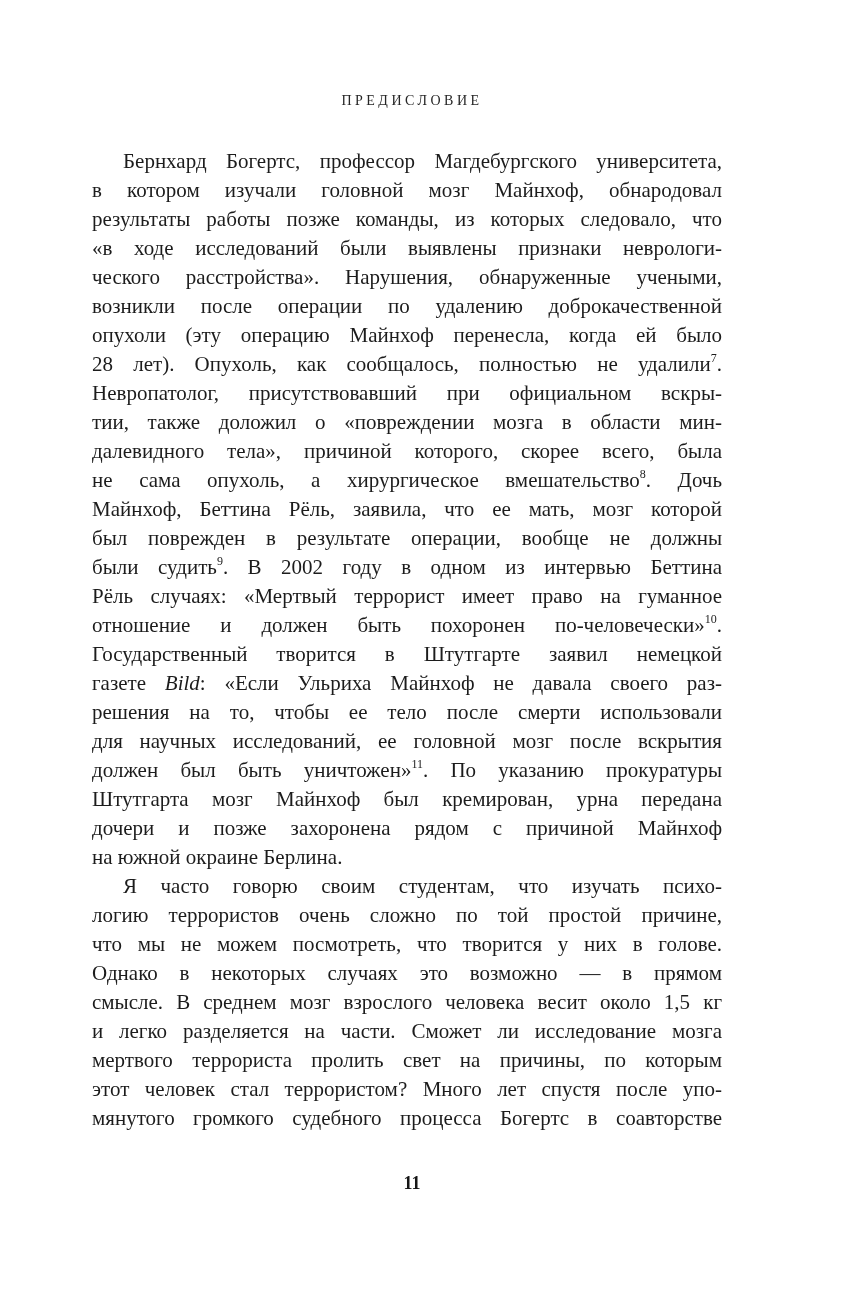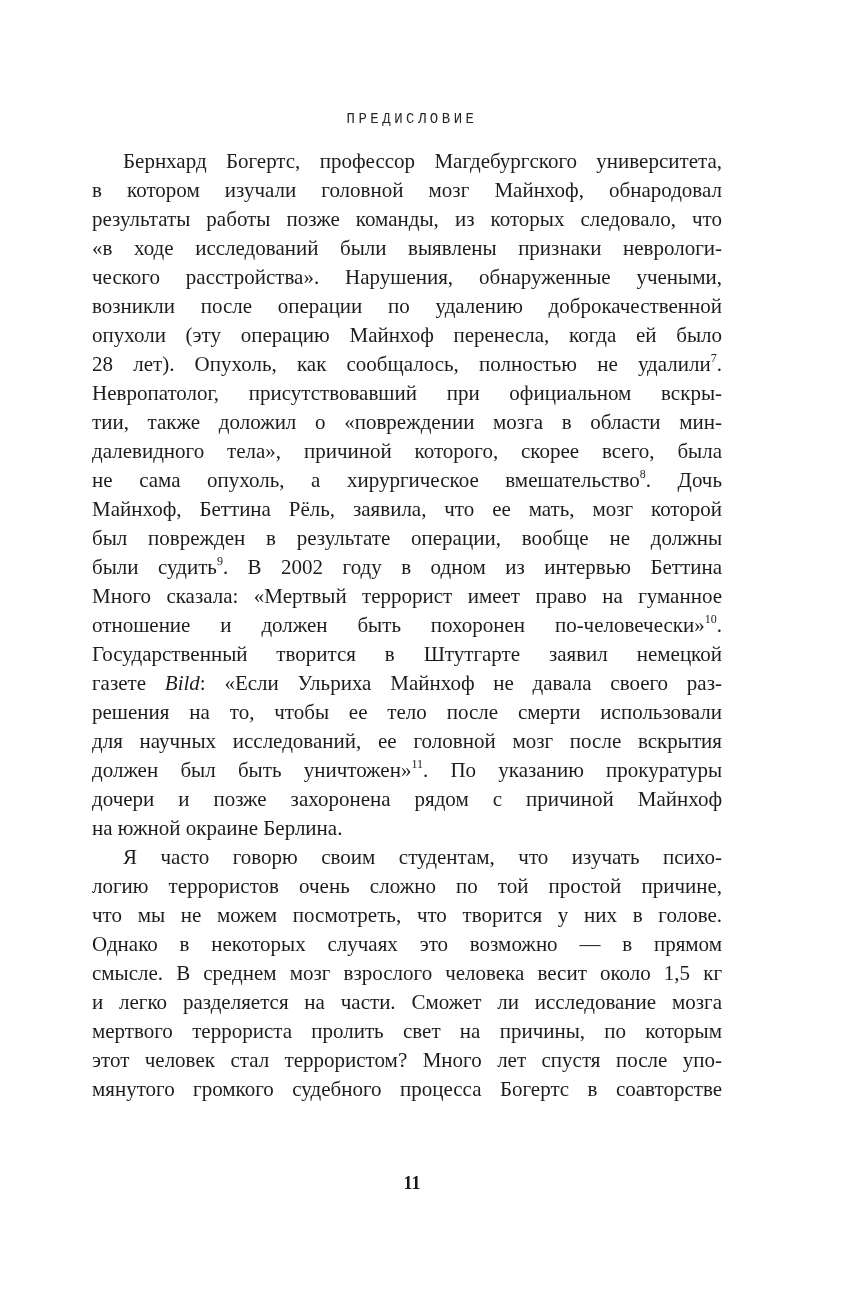--- a/index.html
+++ b/index.html
@@ -11,25 +11,25 @@
     position: relative;
     width: 862px;
     height: 1299px;
     background: #ffffff;
     overflow: hidden;
     font-family: "Liberation Serif", "DejaVu Serif", serif;
     color: #1c1c1c;
   }
   .running-head {
     position: absolute;
-    top: 111px;
+    top: 93px;
     left: 92px;
     width: 640px;
     text-align: center;
-    font-family: Liberation Mono, monospace;
+    font-family: Liberation Serif, serif;
     font-size: 14px;
     line-height: 16px;
     letter-spacing: 3.5px;
     color: #262626;
   }
   .text-block {
     position: absolute;
     top: 147px;
     left: 92px;
     width: 630px;
@@ -87,27 +87,28 @@
       <div class="line justify">возникли после операции по удалению доброкачественной</div>
       <div class="line justify">опухоли (эту операцию Майнхоф перенесла, когда ей было</div>
       <div class="line justify">28 лет). Опухоль, как сообщалось, полностью не удалили<sup>7</sup>.</div>
       <div class="line justify">Невропатолог, присутствовавший при официальном вскры-</div>
       <div class="line justify">тии, также доложил о «повреждении мозга в области мин-</div>
       <div class="line justify">далевидного тела», причиной которого, скорее всего, была</div>
       <div class="line justify">не сама опухоль, а хирургическое вмешательство<sup>8</sup>. Дочь</div>
       <div class="line justify">Майнхоф, Беттина Рёль, заявила, что ее мать, мозг которой</div>
       <div class="line justify">был поврежден в результате операции, вообще не должны</div>
       <div class="line justify">были судить<sup>9</sup>. В 2002 году в одном из интервью Беттина</div>
-      <div class="line justify">Много сказала: «Мертвый террорист имеет право на гуманное</div>
+      <div class="line justify">Рёль случаях: «Мертвый террорист имеет право на гуманное</div>
       <div class="line justify">отношение и должен быть похоронен по-человечески»<sup>10</sup>.</div>
       <div class="line justify">Государственный творится в Штутгарте заявил немецкой</div>
       <div class="line justify">газете <em>Bild</em>: «Если Ульриха Майнхоф не давала своего раз-</div>
       <div class="line justify">решения на то, чтобы ее тело после смерти использовали</div>
       <div class="line justify">для научных исследований, ее головной мозг после вскрытия</div>
       <div class="line justify">должен был быть уничтожен»<sup>11</sup>. По указанию прокуратуры</div>
+      <div class="line justify">Штутгарта мозг Майнхоф был кремирован, урна передана</div>
       <div class="line justify">дочери и позже захоронена рядом с причиной Майнхоф</div>
       <div class="line">на южной окраине Берлина.</div>
       <div class="line justify indent">Я часто говорю своим студентам, что изучать психо-</div>
       <div class="line justify">логию террористов очень сложно по той простой причине,</div>
       <div class="line justify">что мы не можем посмотреть, что творится у них в голове.</div>
       <div class="line justify">Однако в некоторых случаях это возможно — в прямом</div>
       <div class="line justify">смысле. В среднем мозг взрослого человека весит около 1,5 кг</div>
       <div class="line justify">и легко разделяется на части. Сможет ли исследование мозга</div>
       <div class="line justify">мертвого террориста пролить свет на причины, по которым</div>
       <div class="line justify">этот человек стал террористом? Много лет спустя после упо-</div>

